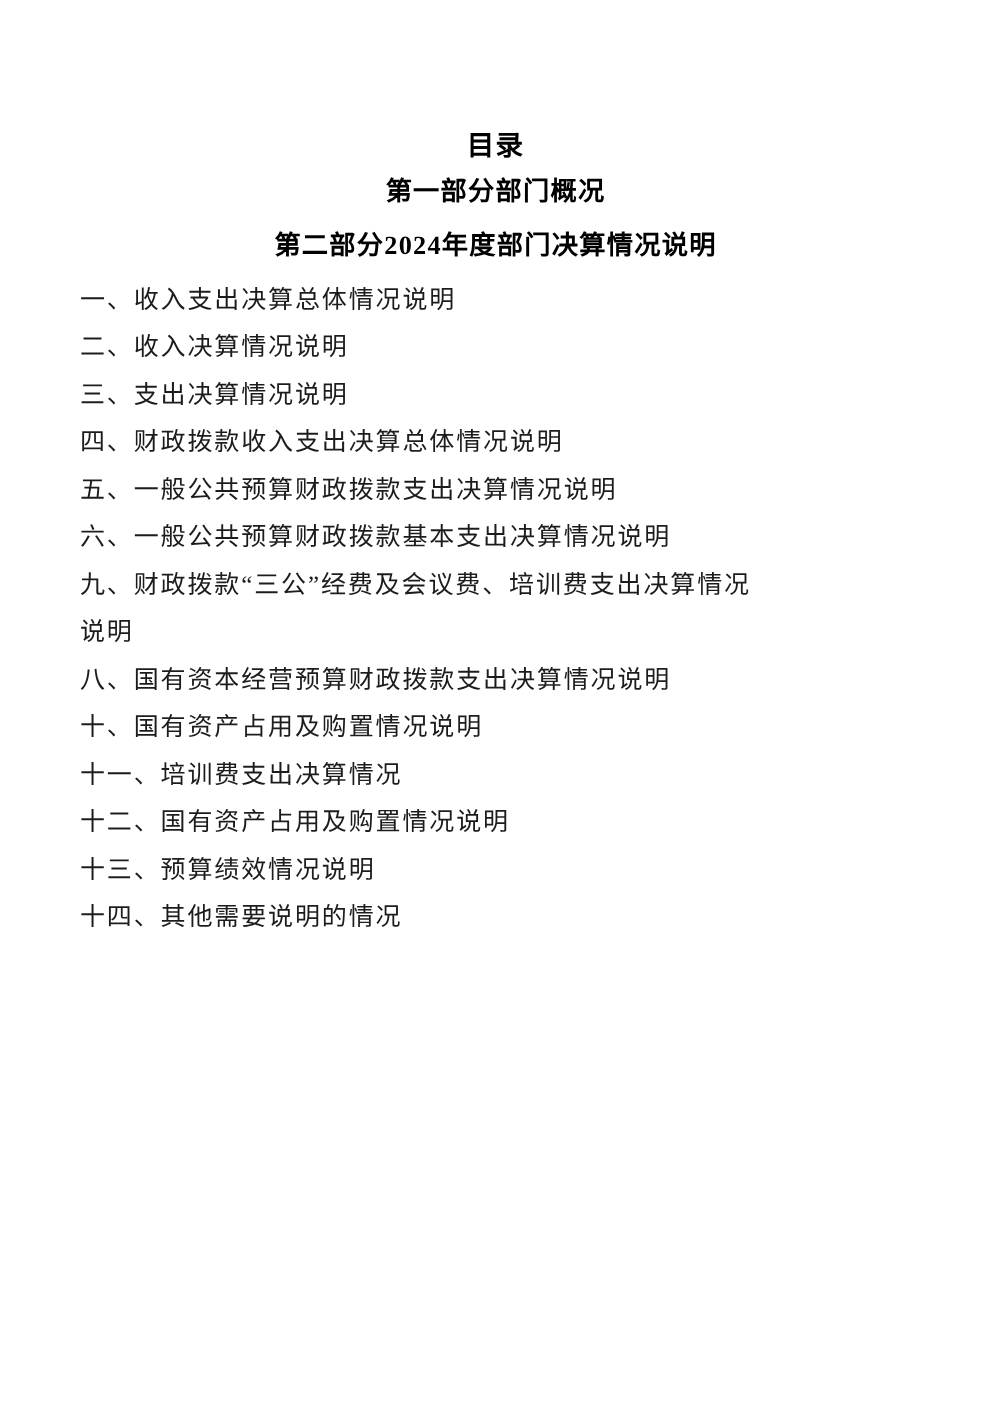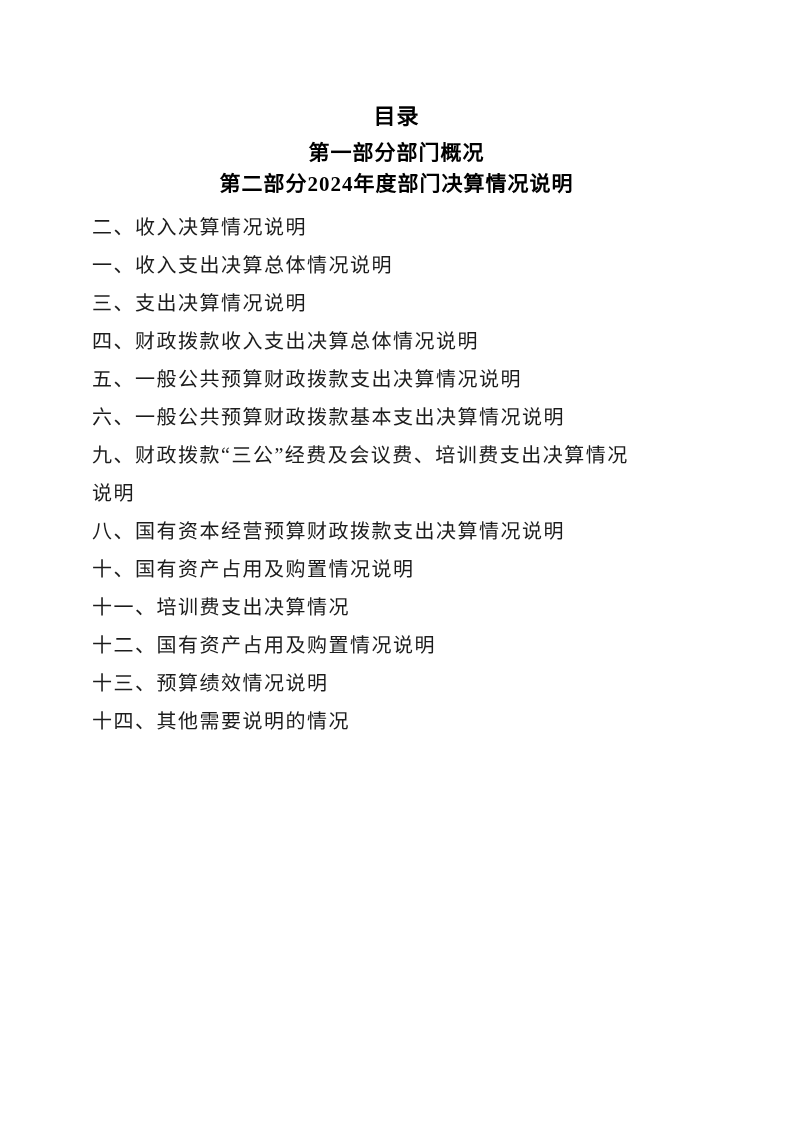--- a/index.html
+++ b/index.html
@@ -21,33 +21,33 @@
     padding-top: 102px;
     font-family: "Liberation Sans", "DejaVu Sans", sans-serif;
     font-size: 22px;
     line-height: 30px;
     font-weight: 700;
     text-align: center;
     letter-spacing: 1px;
     color: #000000;
   }
   .content {
-    padding: 0 92px;
+    padding: 0 64px;
   }
   .section-heading {
     margin: 6px 0 0 0;
     font-size: 21px;
     line-height: 31px;
     font-weight: 700;
     text-align: center;
     letter-spacing: 1px;
     color: #000000;
   }
   .section-heading.part2 {
-    margin-top: 0;
+    margin-top: 12px;
   }
   .toc-list {
     margin-top: 6px;
   }
   .toc-item {
     margin: 0;
   }
   .toc-line {
     height: 38px;
     display: flex;
@@ -64,24 +64,24 @@
 
 <div class="page">
   <div class="doc-title">目录</div>
   <div class="content">
 
     <div class="section-heading part1">第一部分部门概况</div>
 
     <div class="section-heading part2">第二部分2024年度部门决算情况说明</div>
     <div class="toc-list">
       <div class="toc-item">
-        <div class="toc-line">二、收入决算情况说明</div>
+        <div class="toc-line">一、收入支出决算总体情况说明</div>
       </div>
       <div class="toc-item">
-        <div class="toc-line">一、收入支出决算总体情况说明</div>
+        <div class="toc-line">二、收入决算情况说明</div>
       </div>
       <div class="toc-item">
         <div class="toc-line">三、支出决算情况说明</div>
       </div>
       <div class="toc-item">
         <div class="toc-line">四、财政拨款收入支出决算总体情况说明</div>
       </div>
       <div class="toc-item">
         <div class="toc-line">五、一般公共预算财政拨款支出决算情况说明</div>
       </div>

